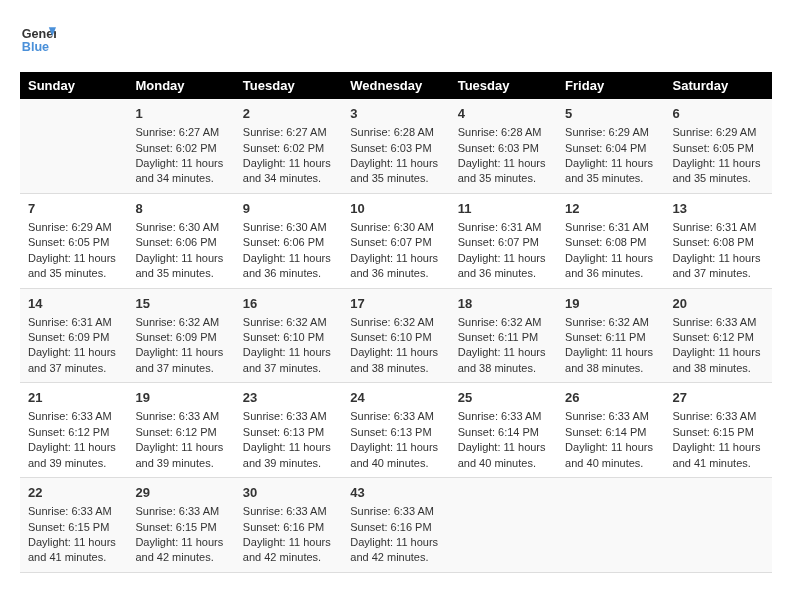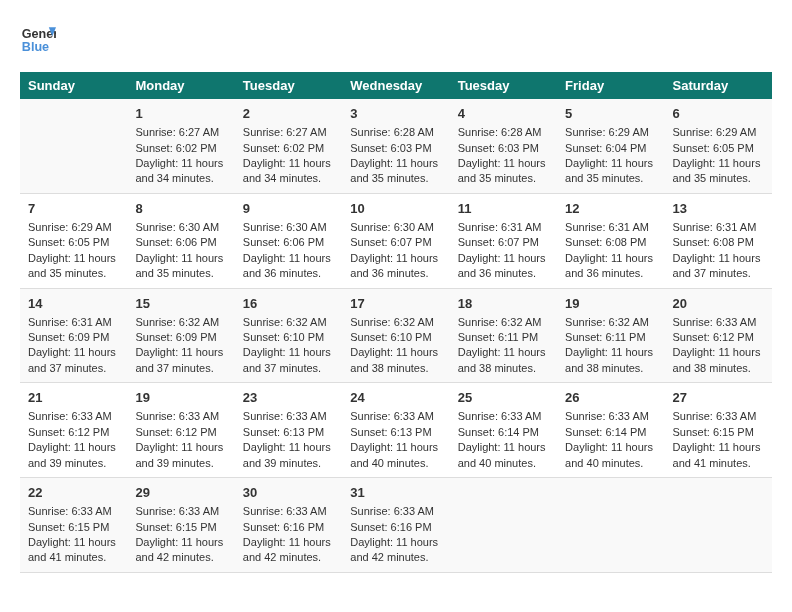--- a/index.html
+++ b/index.html
@@ -36,21 +36,21 @@
     .subtitle {
       font-size: 16px;
       color: #555;
     }
     table {
       width: 100%;
       border-collapse: collapse;
       font-size: 11px;
     }
     thead tr {
-      background-color: #0f766e;
+      background-color: #000000;
       color: #fff;
     }
     thead th {
       padding: 6px 8px;
       text-align: left;
       font-size: 13px;
       font-weight: bold;
     }
     tbody tr {
       border-bottom: 1px solid #ddd;
@@ -325,21 +325,21 @@
 and 42 minutes.</div>
         </td>
         <td>
           <span class="day-num">30</span>
           <div class="day-info" style="white-space: pre-line;">Sunrise: 6:33 AM
 Sunset: 6:16 PM
 Daylight: 11 hours
 and 42 minutes.</div>
         </td>
         <td>
-          <span class="day-num">31</span>
+          <span class="day-num">43</span>
           <div class="day-info" style="white-space: pre-line;">Sunrise: 6:33 AM
 Sunset: 6:16 PM
 Daylight: 11 hours
 and 42 minutes.</div>
         </td>
         <td></td>
         <td></td>
         <td></td>
       </tr>
     </tbody>

